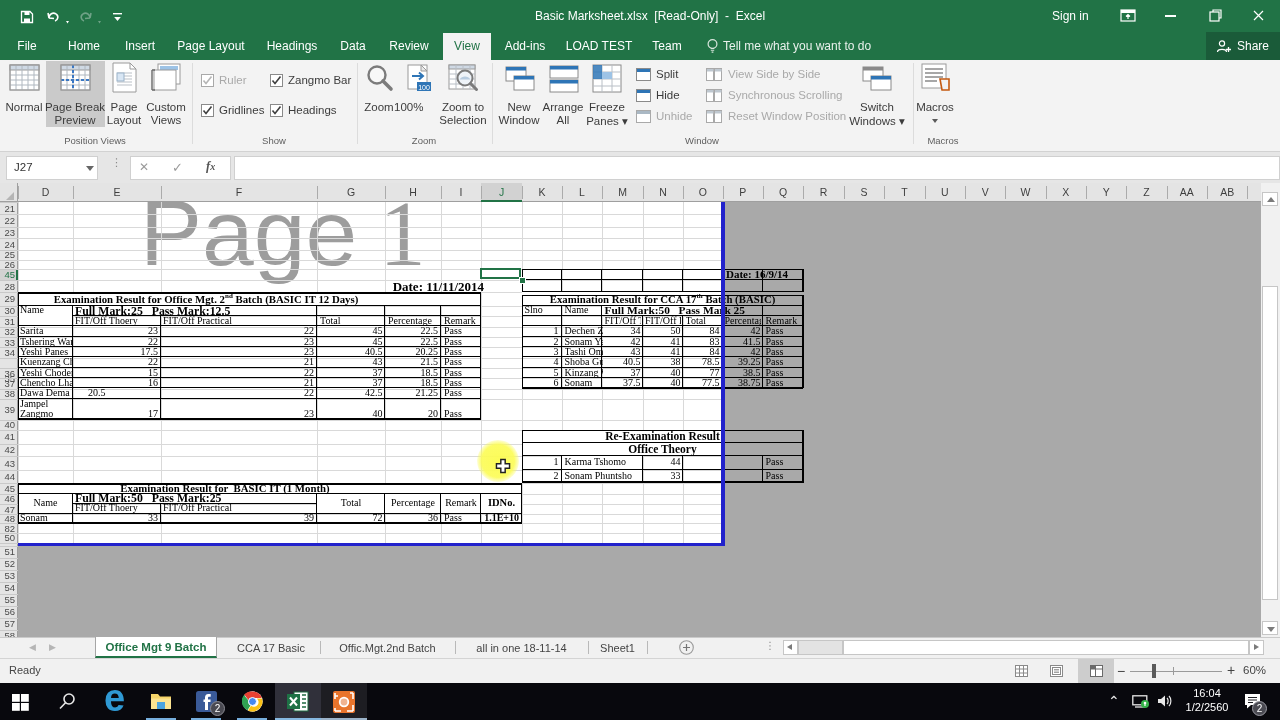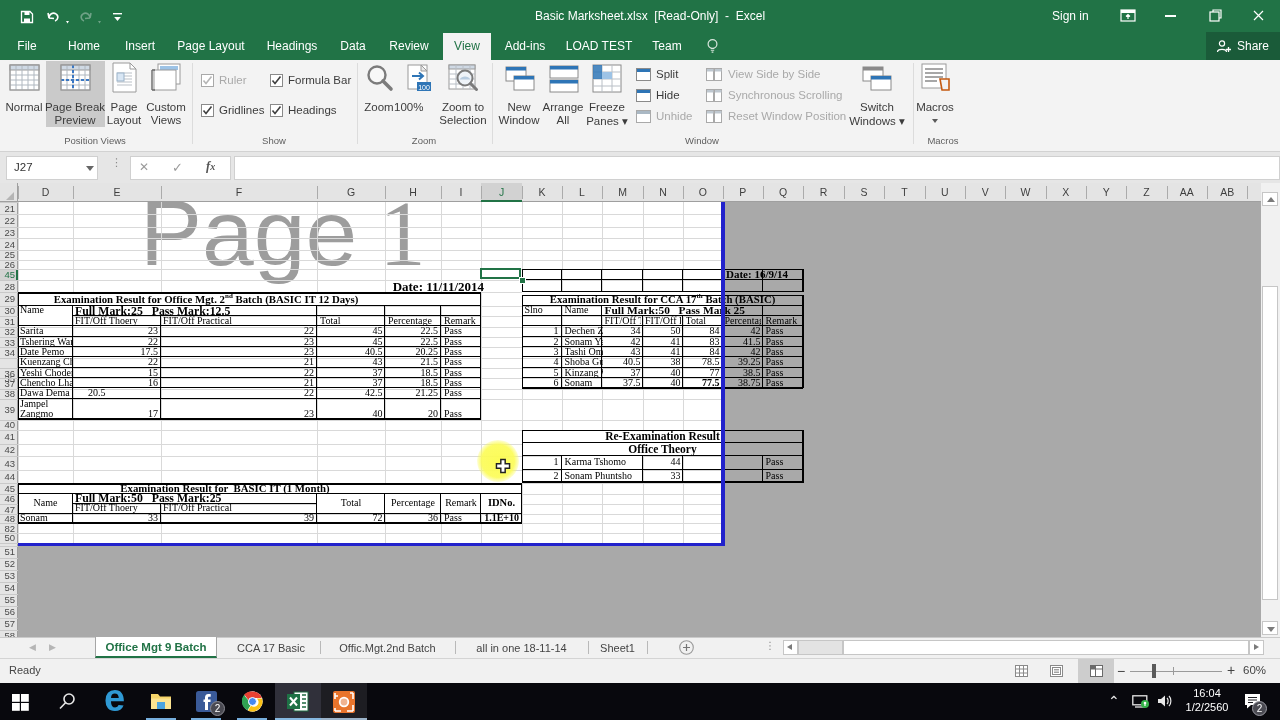--- a/index.html
+++ b/index.html
@@ -37,20 +37,21 @@
 <div class="tab" style="left:56px;width:56px;">Home</div>
 <div class="tab" style="left:112px;width:56px;">Insert</div>
 <div class="tab" style="left:168px;width:86px;">Page Layout</div>
 <div class="tab" style="left:254px;width:76px;">Headings</div>
 <div class="tab" style="left:330px;width:46px;">Data</div>
 <div class="tab" style="left:376px;width:66px;">Review</div>
 <div class="tab" style="left:443px;width:48px;color:#217346;">View</div>
 <div class="tab" style="left:491px;width:68px;">Add-ins</div>
 <div class="tab" style="left:559px;width:80px;">LOAD TEST</div>
 <div class="tab" style="left:639px;width:56px;">Team</div>
+<div class="tab" style="left:723px;width:220px;text-align:left;color:#e9f1ec;">Tell me what you want to do</div>
 <div class="abs" style="left:1206px;top:32px;width:74px;height:28px;background:#1a5b39;"></div>
 <div class="tab" style="left:1237px;width:44px;text-align:left;">Share</div>
 
 <div class="abs" style="left:0;top:60px;width:1280px;height:92px;background:#f3f3f3;border-bottom:1px solid #d2d2d2;box-sizing:border-box;"></div>
 <div id="ribbon">
 <svg class="abs" style="left:20px;top:10px;" width="14" height="14" viewBox="0 0 14 14">
 <path d="M1.5 1.5 H10 L12.5 4 V12.5 H1.5 Z" fill="none" stroke="#fff" stroke-width="1.3"></path>
 <rect x="4" y="8.5" width="6" height="4" fill="#fff"></rect>
         <rect x="4.5" y="1.5" width="5" height="3.5" fill="#fff"></rect>
 </svg>
@@ -128,21 +129,21 @@
 <div class="abs" style="left:192px;top:63px;width:1px;height:81px;background:#dcdcdc;"></div>
 <svg class="abs" style="left:201px;top:74px;" width="13" height="13" viewBox="0 0 13 13">
 <rect x="0.5" y="0.5" width="12" height="12" fill="#fff" stroke="#a9a9a9"></rect>
 <path d="M2.5 6.5 L5 9.5 L10.5 2.5" fill="none" stroke="#b5b5b5" stroke-width="1.6"></path>
 </svg>
 <div class="chklab" style="left:219px;top:74px;color:#a9a9a9;">Ruler</div>
 <svg class="abs" style="left:270px;top:74px;" width="13" height="13" viewBox="0 0 13 13">
 <rect x="0.5" y="0.5" width="12" height="12" fill="#fff" stroke="#8a8a8a"></rect>
 <path d="M2.5 6.5 L5 9.5 L10.5 2.5" fill="none" stroke="#3f3f3f" stroke-width="1.6"></path>
 </svg>
-<div class="chklab" style="left:288px;top:74px;">Formula Bar</div>
+<div class="chklab" style="left:288px;top:74px;">Zangmo Bar</div>
 <svg class="abs" style="left:201px;top:104px;" width="13" height="13" viewBox="0 0 13 13">
 <rect x="0.5" y="0.5" width="12" height="12" fill="#fff" stroke="#8a8a8a"></rect>
 <path d="M2.5 6.5 L5 9.5 L10.5 2.5" fill="none" stroke="#3f3f3f" stroke-width="1.6"></path>
 </svg>
 <div class="chklab" style="left:219px;top:104px;">Gridlines</div>
 <svg class="abs" style="left:270px;top:104px;" width="13" height="13" viewBox="0 0 13 13">
 <rect x="0.5" y="0.5" width="12" height="12" fill="#fff" stroke="#8a8a8a"></rect>
 <path d="M2.5 6.5 L5 9.5 L10.5 2.5" fill="none" stroke="#3f3f3f" stroke-width="1.6"></path>
 </svg>
 <div class="chklab" style="left:288px;top:104px;">Headings</div>
@@ -547,21 +548,21 @@
 <div class="txt ser" style="left:244px;top:142.2px;width:70px;text-align:right;">22</div>
 <div class="txt ser" style="left:312.5px;top:142.2px;width:70px;text-align:right;">45</div>
 <div class="txt ser" style="left:368px;top:142.2px;width:70px;text-align:right;">22.5</div>
 <div class="txt ser" style="left:444px;top:142.2px;">Pass</div>
 <div class="txt ser" style="left:20px;top:152.5px;width:52px;overflow:hidden;">Tshering Wan</div>
 <div class="txt ser" style="left:88px;top:152.5px;width:70px;text-align:right;">22</div>
 <div class="txt ser" style="left:244px;top:152.5px;width:70px;text-align:right;">23</div>
 <div class="txt ser" style="left:312.5px;top:152.5px;width:70px;text-align:right;">45</div>
 <div class="txt ser" style="left:368px;top:152.5px;width:70px;text-align:right;">22.5</div>
 <div class="txt ser" style="left:444px;top:152.5px;">Pass</div>
-<div class="txt ser" style="left:20px;top:162.9px;width:52px;overflow:hidden;">Date Pemo</div>
+<div class="txt ser" style="left:20px;top:162.9px;width:52px;overflow:hidden;">Yeshi Panes</div>
 <div class="txt ser" style="left:88px;top:162.9px;width:70px;text-align:right;">17.5</div>
 <div class="txt ser" style="left:244px;top:162.9px;width:70px;text-align:right;">23</div>
 <div class="txt ser" style="left:312.5px;top:162.9px;width:70px;text-align:right;">40.5</div>
 <div class="txt ser" style="left:368px;top:162.9px;width:70px;text-align:right;">20.25</div>
 <div class="txt ser" style="left:444px;top:162.9px;">Pass</div>
 <div class="txt ser" style="left:20px;top:173.2px;width:52px;overflow:hidden;">Kuenzang Ch</div>
 <div class="txt ser" style="left:88px;top:173.2px;width:70px;text-align:right;">22</div>
 <div class="txt ser" style="left:244px;top:173.2px;width:70px;text-align:right;">21</div>
 <div class="txt ser" style="left:312.5px;top:173.2px;width:70px;text-align:right;">43</div>
 <div class="txt ser" style="left:368px;top:173.2px;width:70px;text-align:right;">21.5</div>
@@ -633,21 +634,21 @@
 <div class="txt ser" style="left:564.5px;top:183.5px;width:38.5px;overflow:hidden;">Kinzang W</div>
 <div class="txt ser" style="left:604.5px;top:183.5px;width:36px;text-align:right;">37</div>
 <div class="txt ser" style="left:644.5px;top:183.5px;width:36px;text-align:right;">40</div>
 <div class="txt ser" style="left:683.5px;top:183.5px;width:36px;text-align:right;">77</div>
 <div class="txt ser" style="left:724.5px;top:183.5px;width:36px;text-align:right;">38.5</div>
 <div class="txt ser" style="left:765.5px;top:183.5px;">Pass</div>
 <div class="txt ser" style="left:528.5px;top:193.7px;width:30px;text-align:right;">6</div>
 <div class="txt ser" style="left:564.5px;top:193.7px;width:38.5px;overflow:hidden;">Sonam</div>
 <div class="txt ser" style="left:604.5px;top:193.7px;width:36px;text-align:right;">37.5</div>
 <div class="txt ser" style="left:644.5px;top:193.7px;width:36px;text-align:right;">40</div>
-<div class="txt ser" style="left:683.5px;top:193.7px;width:36px;text-align:right;font-weight:bold;">77.5</div>
+<div class="txt ser" style="left:683.5px;top:193.7px;width:36px;text-align:right;">77.5</div>
 <div class="txt ser" style="left:724.5px;top:193.7px;width:36px;text-align:right;">38.75</div>
 <div class="txt ser" style="left:765.5px;top:193.7px;">Pass</div>
 <div class="txt serb" style="left:552.5px;top:246.8px;width:220px;text-align:center;font-size:11.5px;">Re-Examination Result</div>
 <div class="txt serb" style="left:552.5px;top:259.8px;width:220px;text-align:center;font-size:11.5px;">Office Theory</div>
 <div class="txt ser" style="left:528.5px;top:273.0px;width:30px;text-align:right;">1</div>
 <div class="txt ser" style="left:564.5px;top:273.0px;">Karma Tshomo</div>
 <div class="txt ser" style="left:644.5px;top:273.0px;width:36px;text-align:right;">44</div>
 <div class="txt ser" style="left:765.5px;top:273.0px;">Pass</div>
 <div class="txt ser" style="left:528.5px;top:286.5px;width:30px;text-align:right;">2</div>
 <div class="txt ser" style="left:564.5px;top:286.5px;">Sonam Phuntsho</div>

